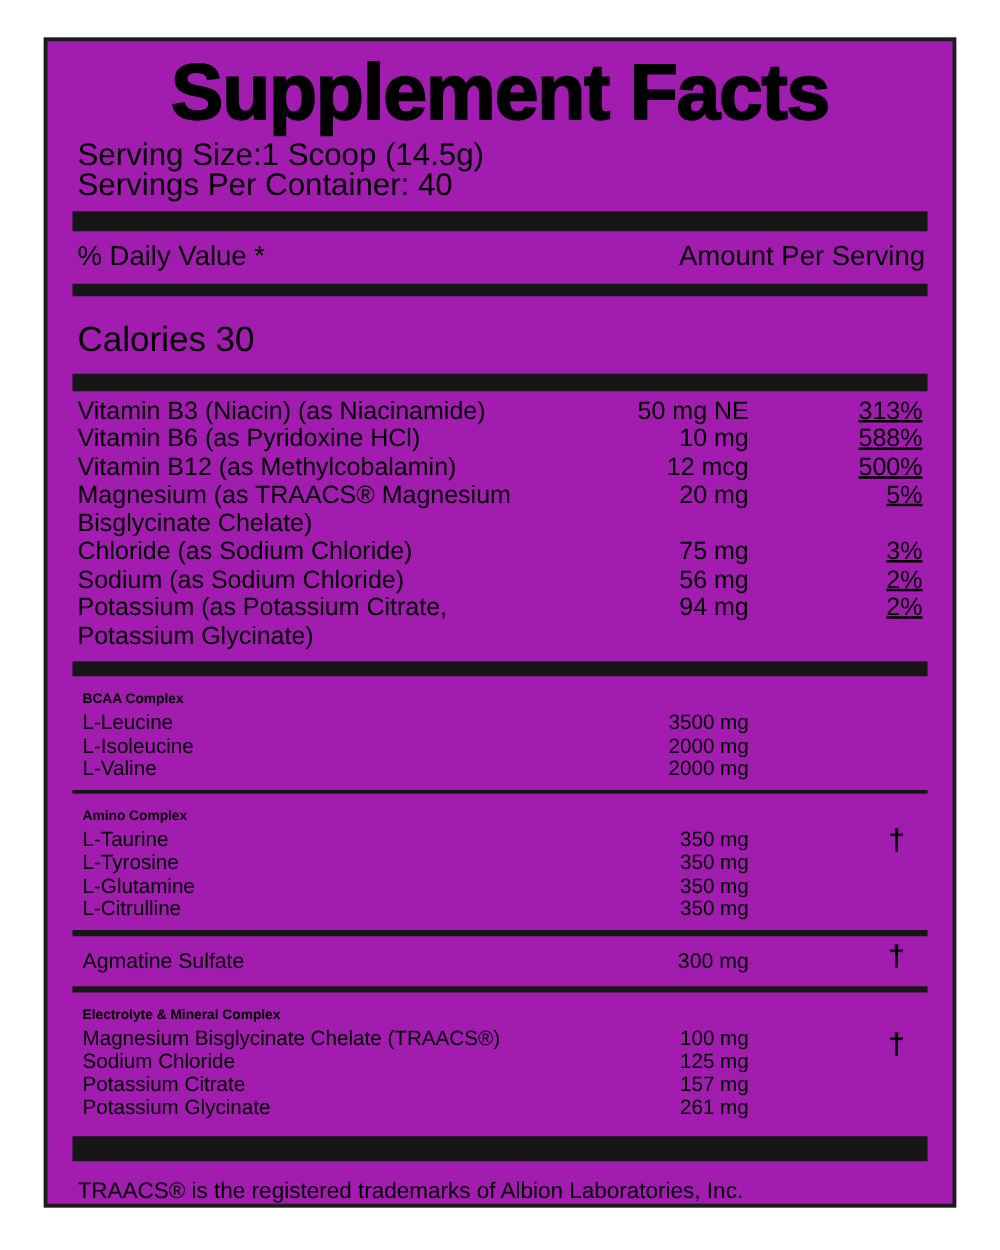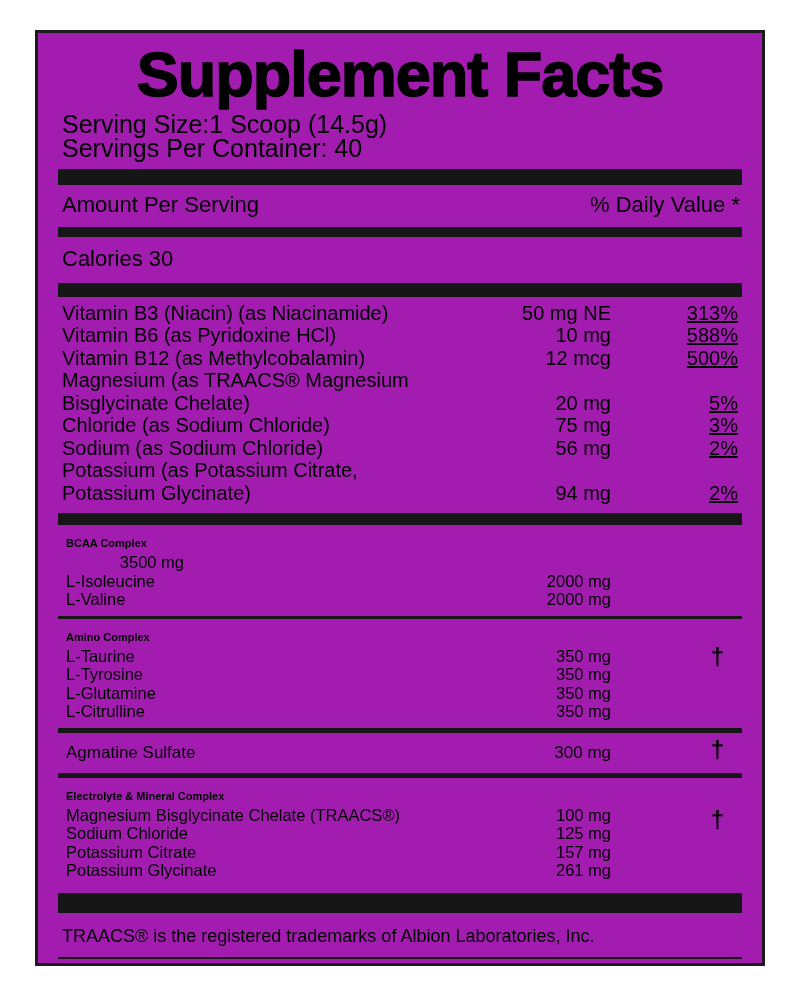--- a/index.html
+++ b/index.html
@@ -49,30 +49,31 @@
   .rule-hair { height: 2px; background: #161616; }
 
   .hdr-row {
     display: flex;
     justify-content: space-between;
     align-items: baseline;
     font-size: 22px;
     padding: 7px 2px 9px 4px;
   }
   .calories {
-    font-size: 22px;
-    padding: 9px 2px 11px 4px;
+    font-size: 28px;
+    padding: 19px 2px 11px 4px;
   }
 
   .tbl { padding: 5px 0 9px 0; }
   .row {
     display: flex;
-    align-items: flex-end;
+    align-items: flex-start;
     font-size: 20px;
     line-height: 22.5px;
+    gap: 12px;
   }
   .row .n { flex: 1; white-space: pre-line; padding-left: 4px; }
   .row .a { width: 118px; text-align: right; white-space: nowrap; }
   .row .d { width: 127px; text-align: right; padding-right: 4px; white-space: nowrap; text-decoration: underline; }
 
   .sec {
     position: relative;
     padding: 8px 0 7px 8px;
   }
   .sec .heading {
@@ -112,22 +113,22 @@
   <h1 class="title">Supplement Facts</h1>
 
   <div class="serving">
     <div>Serving Size:1 Scoop (14.5g)</div>
     <div>Servings Per Container: 40</div>
   </div>
 
   <div class="bar bar-1"></div>
 
   <div class="hdr-row">
+    <span>% Daily Value *</span>
     <span>Amount Per Serving</span>
-    <span>% Daily Value *</span>
   </div>
 
   <div class="bar bar-2"></div>
 
   <div class="calories">Calories 30</div>
 
   <div class="bar bar-3"></div>
 
   <div class="tbl">
     <div class="row">
@@ -167,20 +168,21 @@
       <span class="a">94 mg</span>
       <span class="d">2%</span>
     </div>
   </div>
 
   <div class="bar bar-4"></div>
 
   <div class="sec">
     <div class="heading">BCAA Complex</div>
     <div class="row">
+      <span class="n">L-Leucine</span>
       <span class="a">3500 mg</span>
       <span class="d"></span>
     </div>
     <div class="row">
       <span class="n">L-Isoleucine</span>
       <span class="a">2000 mg</span>
       <span class="d"></span>
     </div>
     <div class="row">
       <span class="n">L-Valine</span>

